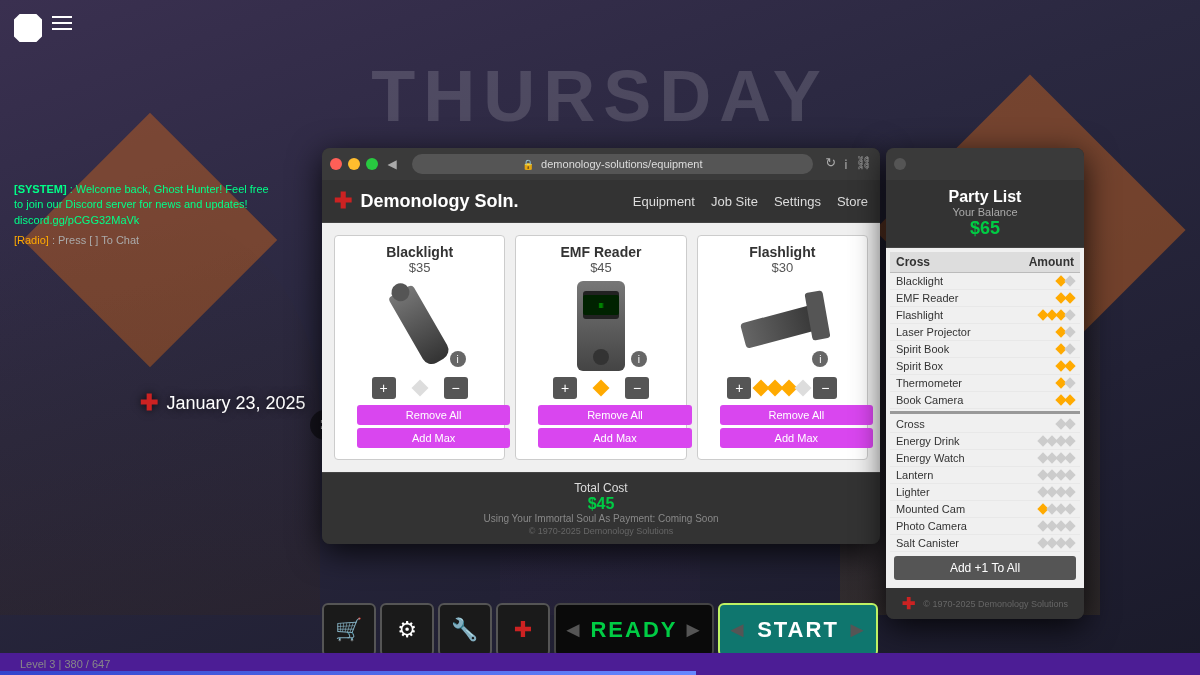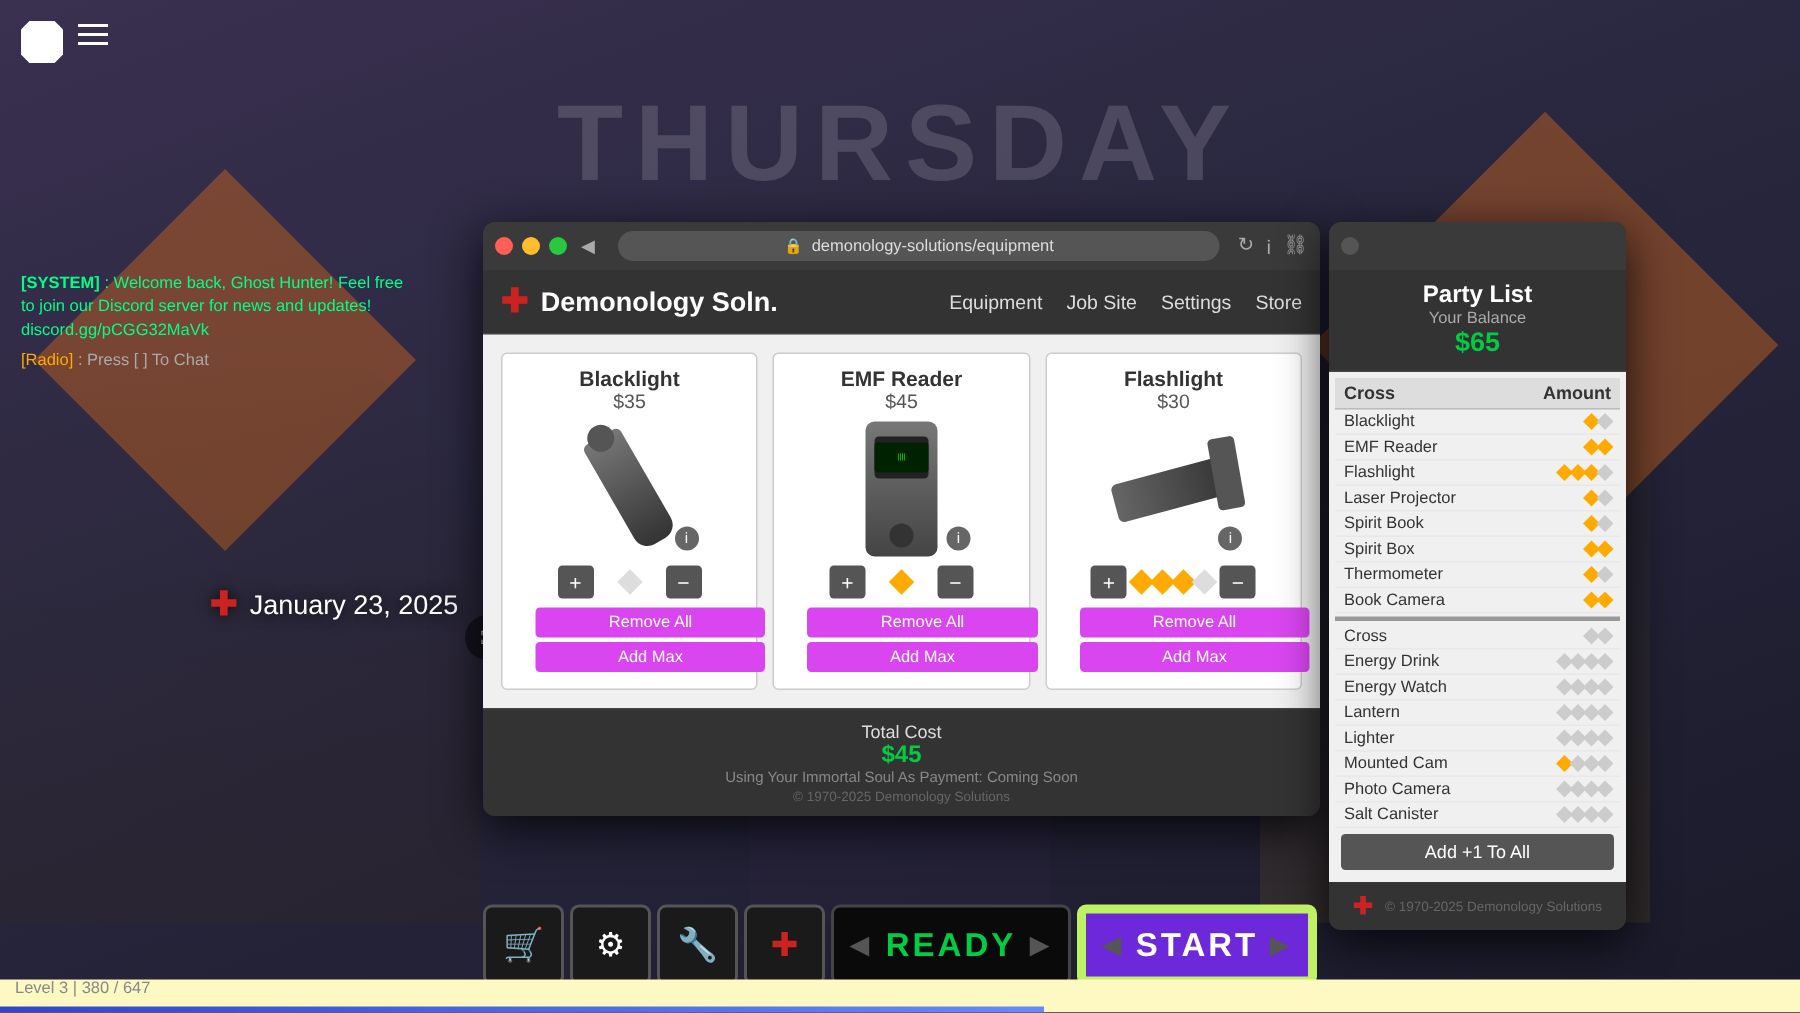--- a/index.html
+++ b/index.html
@@ -179,22 +179,22 @@
     .ready-btn::before, .ready-btn::after {
       content: '◄';
       position: absolute;
       color: #555;
     }
     .ready-btn::before { left: 6px; }
     .ready-btn::after { right: 6px; content: '►'; }
 
     .start-btn {
       width: 160px; height: 54px;
-      background: #6d28d9;
-      border: 6px solid #bef264;
+      background: #0f766e;
+      border: 2px solid #bef264;
       border-radius: 6px;
       display: flex; align-items: center; justify-content: center;
       cursor: pointer;
       font-size: 22px;
       font-weight: bold;
       color: white;
       letter-spacing: 2px;
       position: relative;
     }
     .start-btn::before {
@@ -204,23 +204,23 @@
     .start-btn::after {
       content: '►';
       position: absolute; right: 6px; color: #555;
     }
 
     
     .level-bar {
       position: absolute;
       bottom: 0; left: 0; right: 0;
       height: 22px;
-      background: #fef9c3;
-      display: flex; 
-      padding: 0 10px;
+      background: #4c1d95;
+      display: flex; align-items: center;
+      padding: 0 20px;
       font-size: 11px;
       color: #888;
     }
     .level-fill {
       position: absolute;
       bottom: 0; left: 0;
       width: 58%;
       height: 4px;
       background: linear-gradient(to right, #3344cc, #6688ff);
     }

